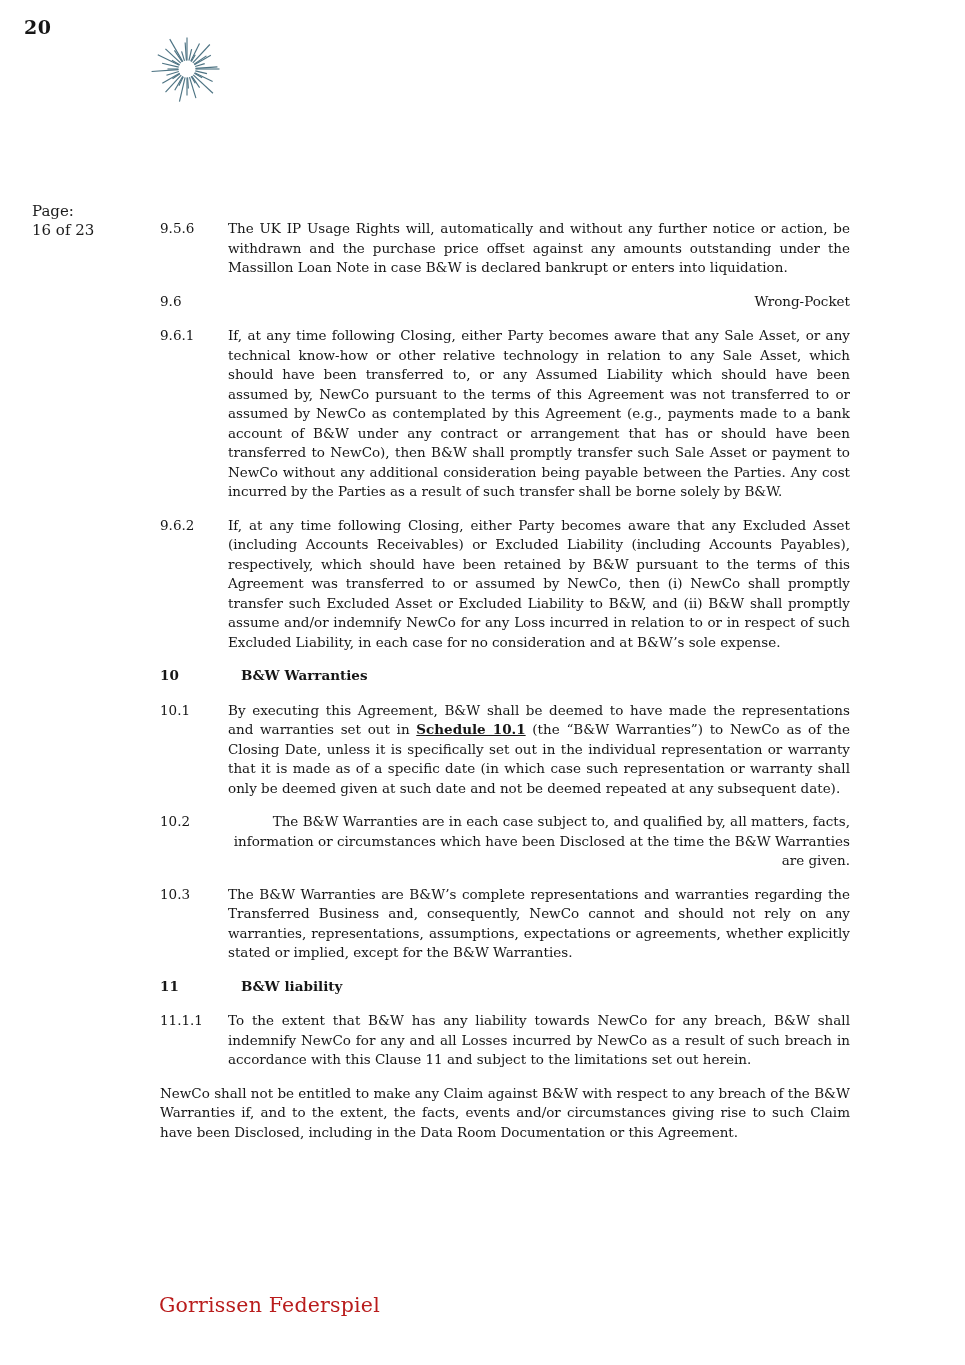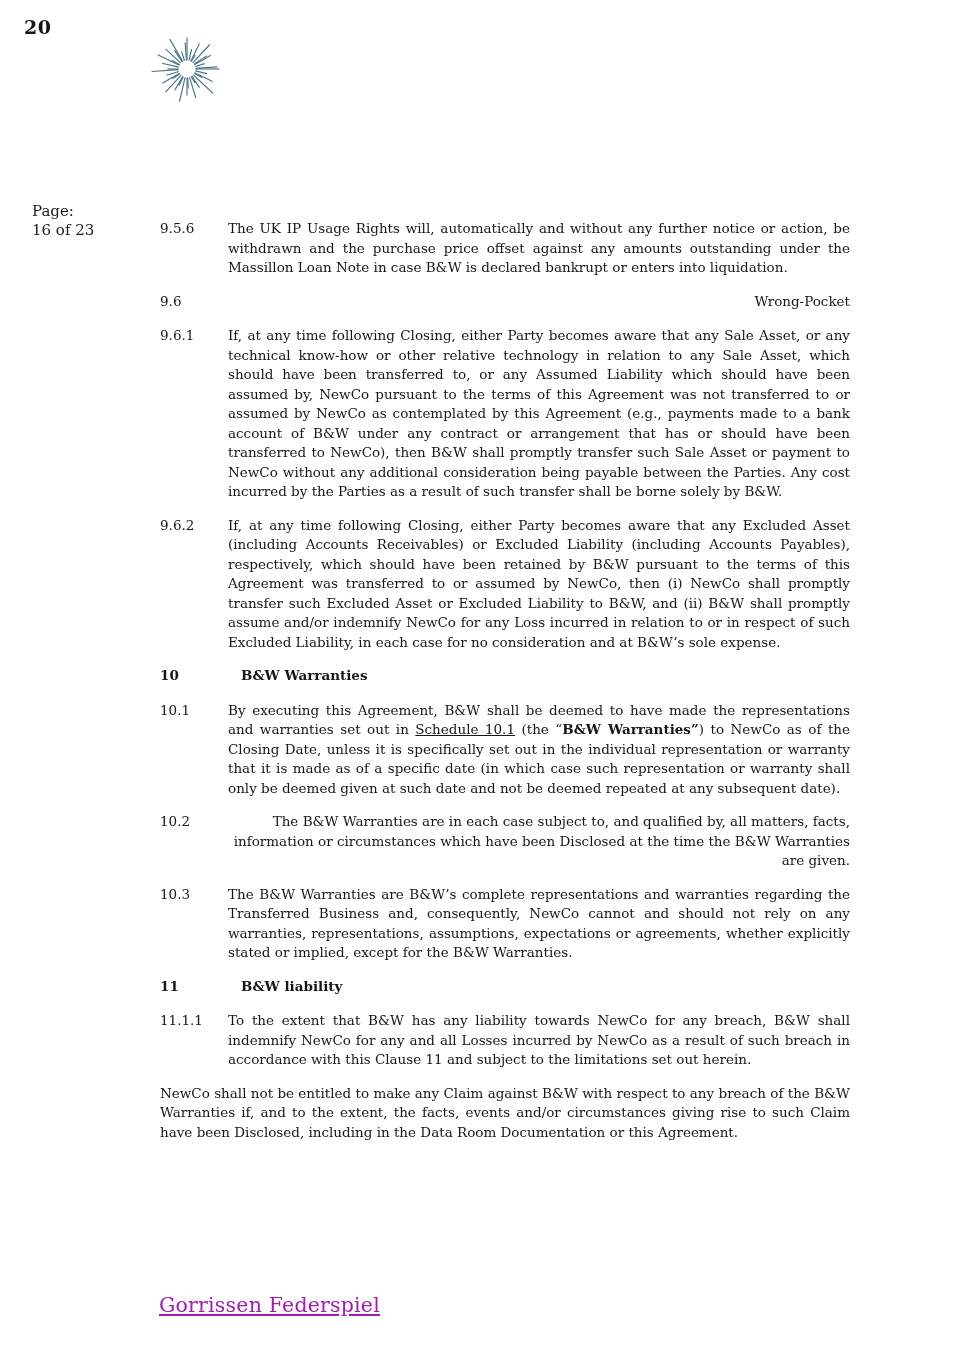--- a/index.html
+++ b/index.html
@@ -26,25 +26,25 @@
   main.doc-body {
     position: absolute; left: 160px; top: 204px; width: 690px;
     font-size: 13.5px; line-height: 19.5px;
   }
   .clause { display: flex; margin-top: 14px; }
   .clause.no-gap { margin-top: 15px; }
   .clause-num { flex: 0 0 68px; }
   .clause-text { flex: 1 1 auto; text-align: justify; }
   .clause.plain .clause-text { text-align: right; }
   .clause.heading { font-weight: bold; gap: 13px; }
-  .seg-b { font-weight: bold; }
-  .seg-u { text-decoration: underline; }
+  .seg-b { font-weight: normal; }
+  .seg-u { text-decoration: underline; font-weight: bold; }
   .footer-brand {
     position: absolute; left: 159px; top: 1293px;
-    font-size: 20.5px; color: #a21caf; letter-spacing: 0.2px; text-decoration: underline;
+    font-size: 20.5px; color: #b91c1c; letter-spacing: 0.2px;
   }
 </style>
 </head>
 <body>
 
 <div class="page-number">20</div>
 
 <span class="logo-wrap">
   <svg id="logo-svg" width="78" height="78" viewBox="0 0 78 78" aria-hidden="true">
       <line x1="47.50" y1="38.00" x2="71.50" y2="38.00" stroke="#4d7383" stroke-width="1.15"></line>

